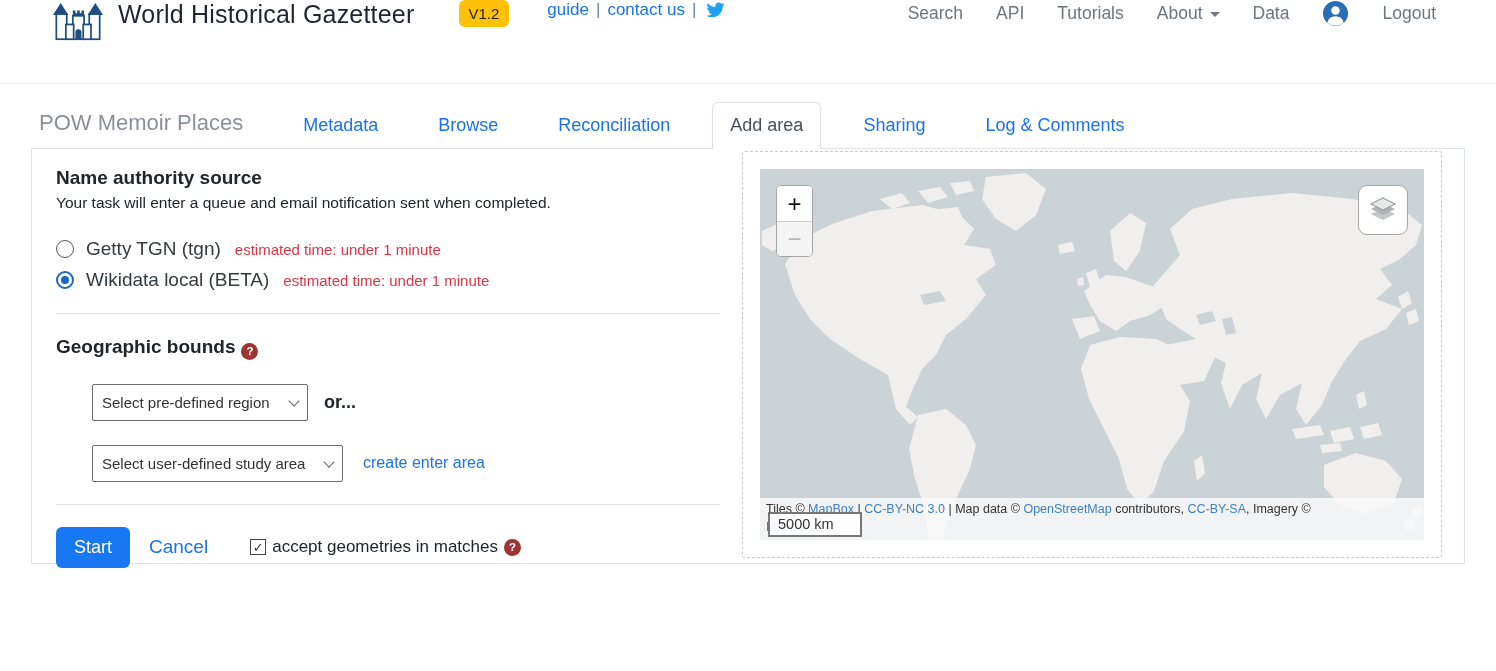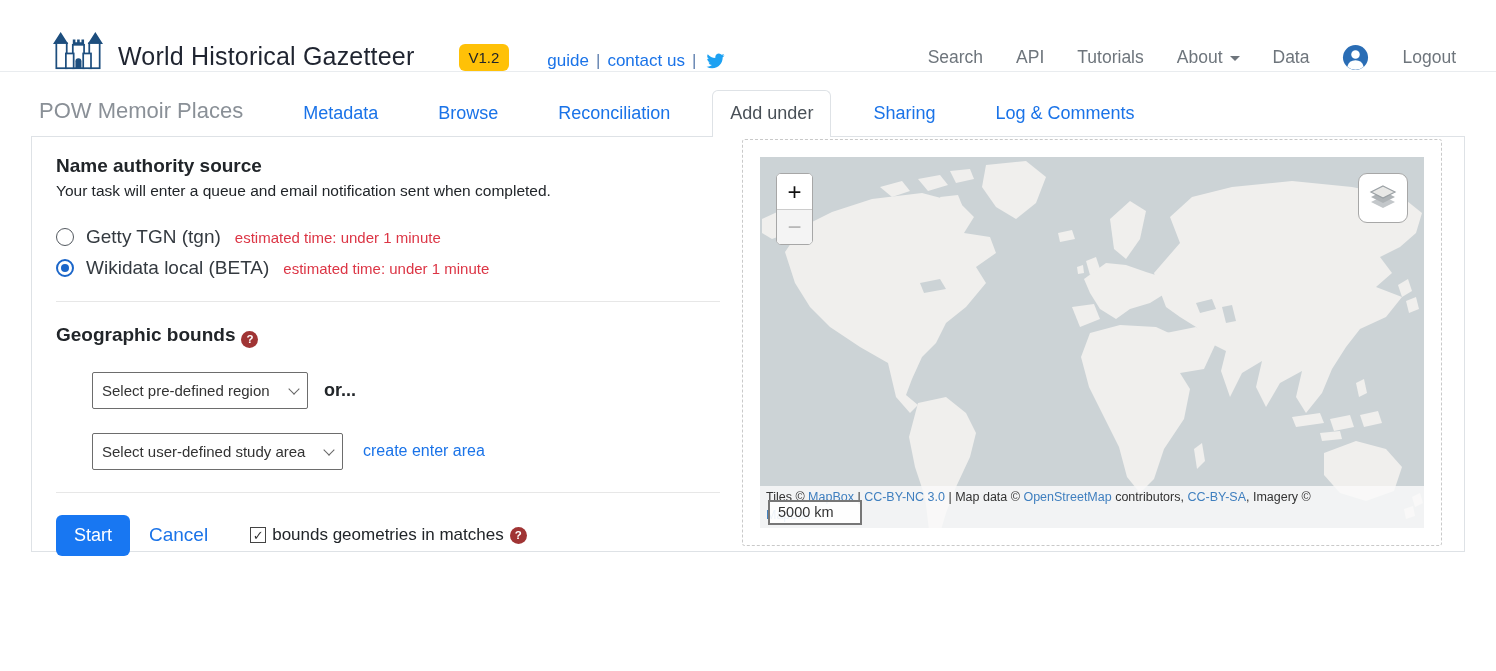--- a/index.html
+++ b/index.html
@@ -1,20 +1,20 @@
 <!DOCTYPE html>
 <html><head>
 <meta charset="utf-8">
 <style>
   * { margin:0; padding:0; box-sizing:border-box; }
   html,body { width:1496px; height:671px; background:#fff;
     font-family:"Liberation Sans", sans-serif; color:#212529; overflow:hidden; }
 
   
-  .header { height:72px; display:flex; align-items:flex-end; padding:0 40px 0 52px;
+  .header { height:84px; display:flex; align-items:flex-start; padding:0 60px 0 52px;
     border-bottom:1px solid #e9ecef; }
   .logo { width:52px; height:42px; margin-right:14px; flex:none; }
   .site-title { font-size:25px; color:#1f2430; letter-spacing:.2px; white-space:nowrap; }
   .version-badge { background:#ffc107; color:#212529; font-weight:normal; font-size:15px;
     padding:5px 10px; border-radius:6px; margin-left:44px; }
   .quick-links { margin-left:38px; font-size:17px; display:flex; align-items:center; gap:7px; }
   .quick-links a { color:#1a73e8; text-decoration:none; }
   .qsep { color:#5f7fae; }
   .tw { width:21px; height:18px; margin-left:2px; }
   .spacer { flex:1; }
@@ -132,21 +132,21 @@
     <span class="nav-item">Logout</span>
   </div>
 </div>
 
 <div class="tabzone">
   <div class="tabbar">
     <div class="dataset-title">POW Memoir Places</div>
     <div class="tab">Metadata</div>
     <div class="tab">Browse</div>
     <div class="tab">Reconciliation</div>
-    <div class="tab active">Add under</div>
+    <div class="tab active">Add area</div>
     <div class="tab">Sharing</div>
     <div class="tab">Log &amp; Comments</div>
   </div>
 
   <div class="content">
 
     <div class="form-col">
       <div class="h-sec">Name authority source</div>
       <div class="sub-note">Your task will enter a queue and email notification sent when completed.</div>
 
@@ -187,21 +187,21 @@
         <a href="#" class="create-link">create enter area</a>
       </div>
 
       <hr>
 
       <div class="action-row">
         <button class="btn-start">Start</button>
         <a href="#" class="cancel-link">Cancel</a>
         <span class="chk-wrap">
           <span class="checkbox">✓</span>
-          <span>bounds geometries in matches</span>
+          <span>accept geometries in matches</span>
           <span class="qicon">?</span>
         </span>
       </div>
     </div>
 
     <div class="map-panel">
       <div class="map">
         <svg class="world" width="666" height="373" viewBox="0 0 666 373">
           <rect x="0" y="0" width="666" height="373" fill="#ccd3d6"></rect>
           <g fill="#f0efed">

